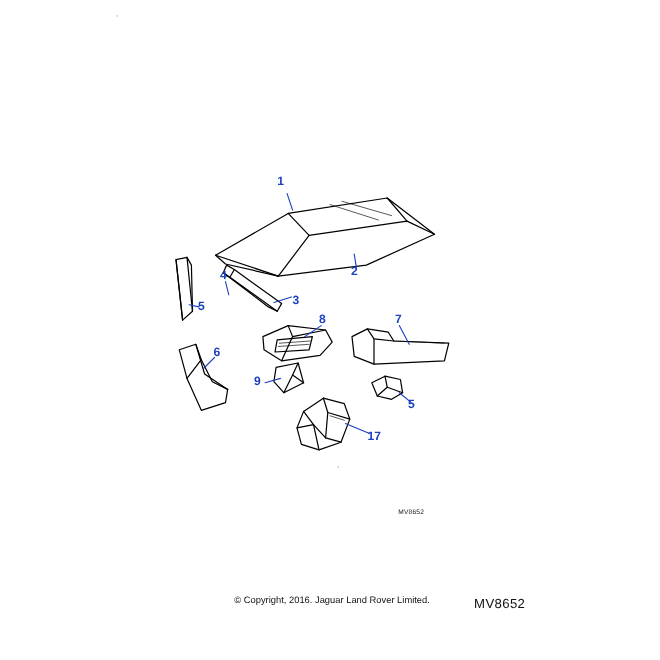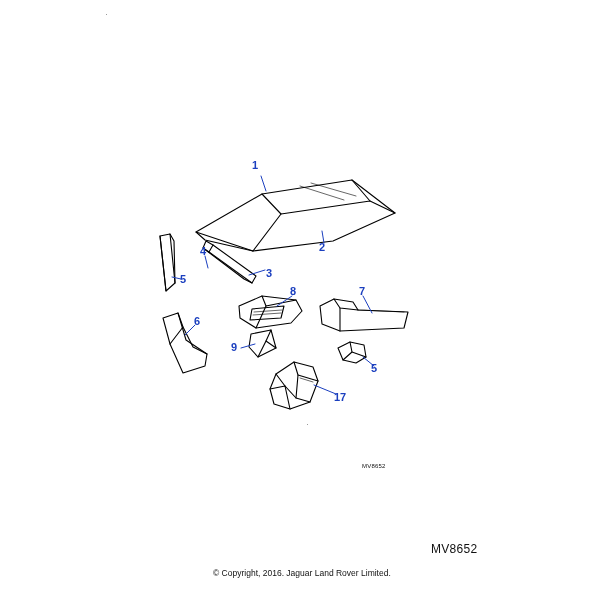--- a/index.html
+++ b/index.html
@@ -158,18 +158,18 @@
   <div class="callout-label" style="left:180px; top:274px;">5</div>
   <div class="callout-label" style="left:194px; top:316px;">6</div>
   <div class="callout-label" style="left:359px; top:286px;">7</div>
   <div class="callout-label" style="left:290px; top:286px;">8</div>
   <div class="callout-label" style="left:231px; top:342px;">9</div>
   <div class="callout-label" style="left:371px; top:363px;">5</div>
   <div class="callout-label" style="left:334px; top:392px;">17</div>
 
   <div class="part-code-small" style="left:362px; top:463px;">MV8652</div>
   <div class="part-code-large" style="left:431px; top:542px;">MV8652</div>
-  <div class="copyright" style="left:213px; top:568px;">© Copyright, 2016. Jaguar Land Rover Limited.</div>
+  <div class="copyright" style="left:213px; top:540px;">© Copyright, 2016. Jaguar Land Rover Limited.</div>
 
   <div class="speck" style="left:106px; top:14px;"></div>
   <div class="speck" style="left:307px; top:424px;"></div>
 
 </div>
 
 </body></html>

